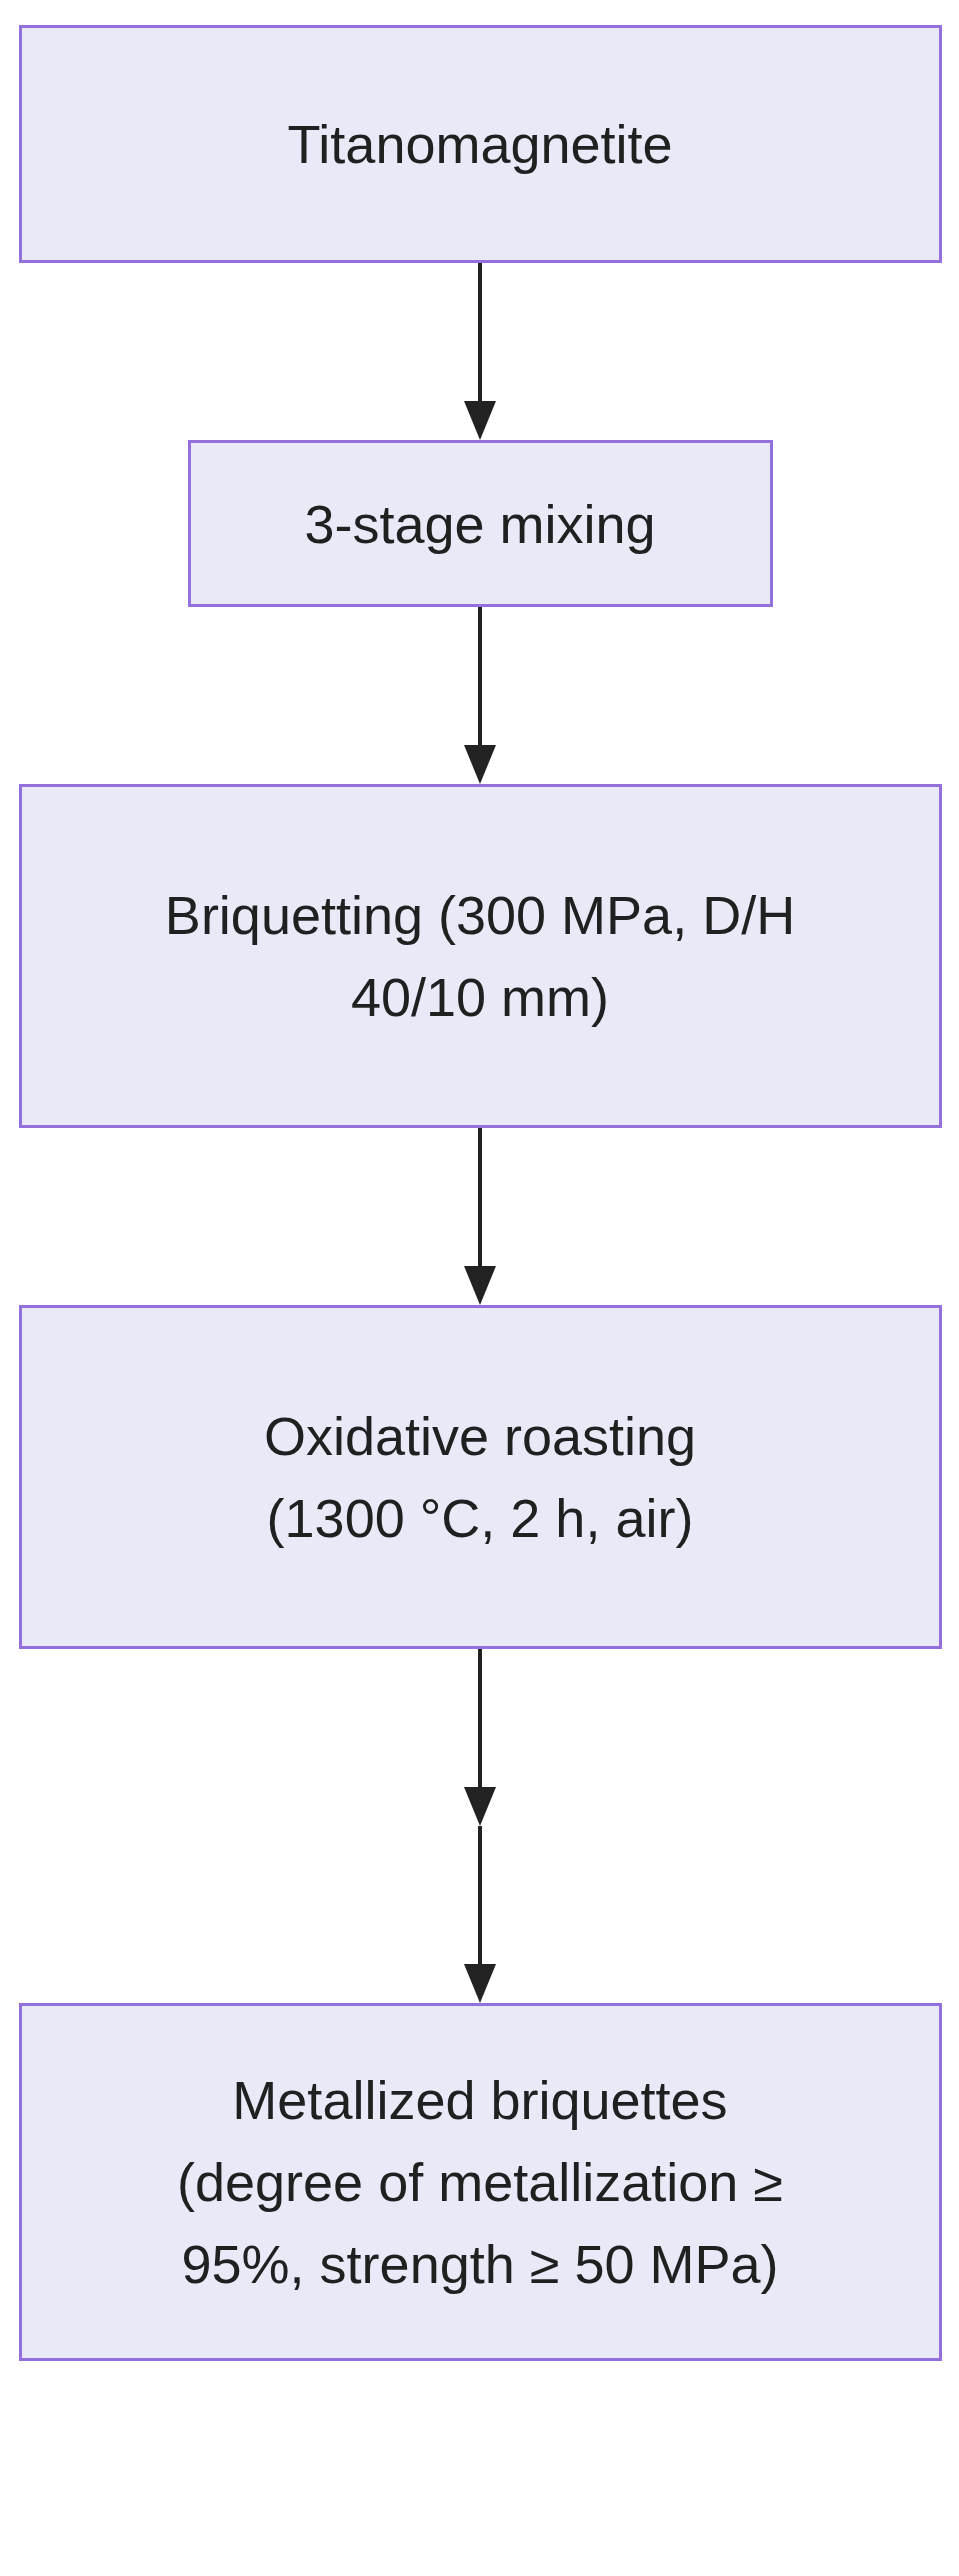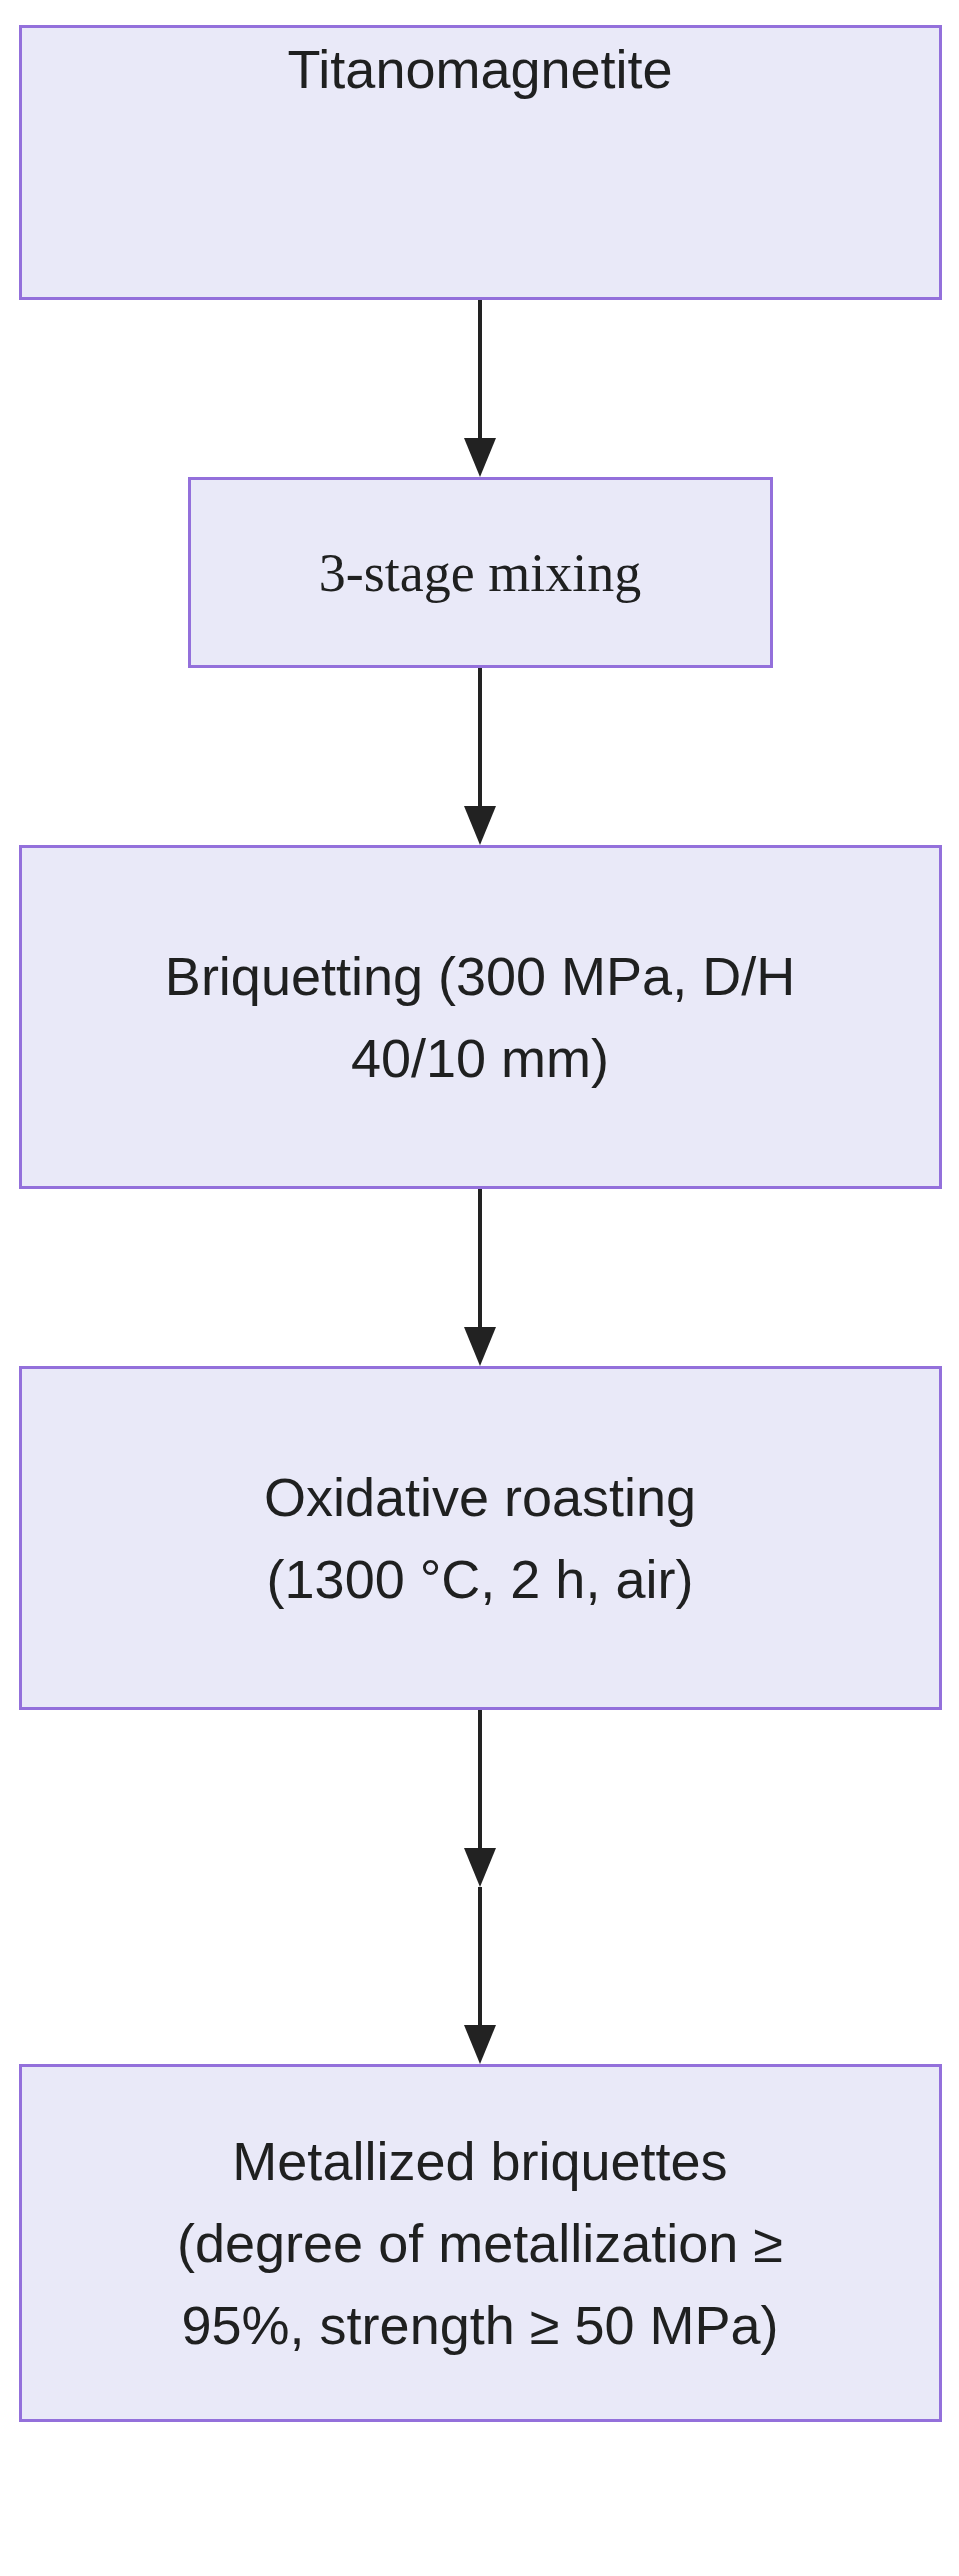--- a/index.html
+++ b/index.html
@@ -34,22 +34,22 @@
     text-align: center;
     flex-shrink: 0;
   }
   .node .line {
     line-height: 82px;
     white-space: nowrap;
   }
   .wide   { width: 923px; }
   .narrow { width: 585px; }
   .h-2line { height: 344px; }
-  .h-1line { height: 191px; font-family: Liberation Serif, serif; }
-  .h-first { height: 275px; justify-content: space-between; }
+  .h-1line { height: 167px; }
+  .h-first { height: 238px; }
   .h-3line { height: 358px; }
   .arrow {
     height: 177px;
     display: flex;
     flex-direction: column;
     align-items: center;
     flex-shrink: 0;
   }
   .arrow .shaft {
     width: 3.7px;

